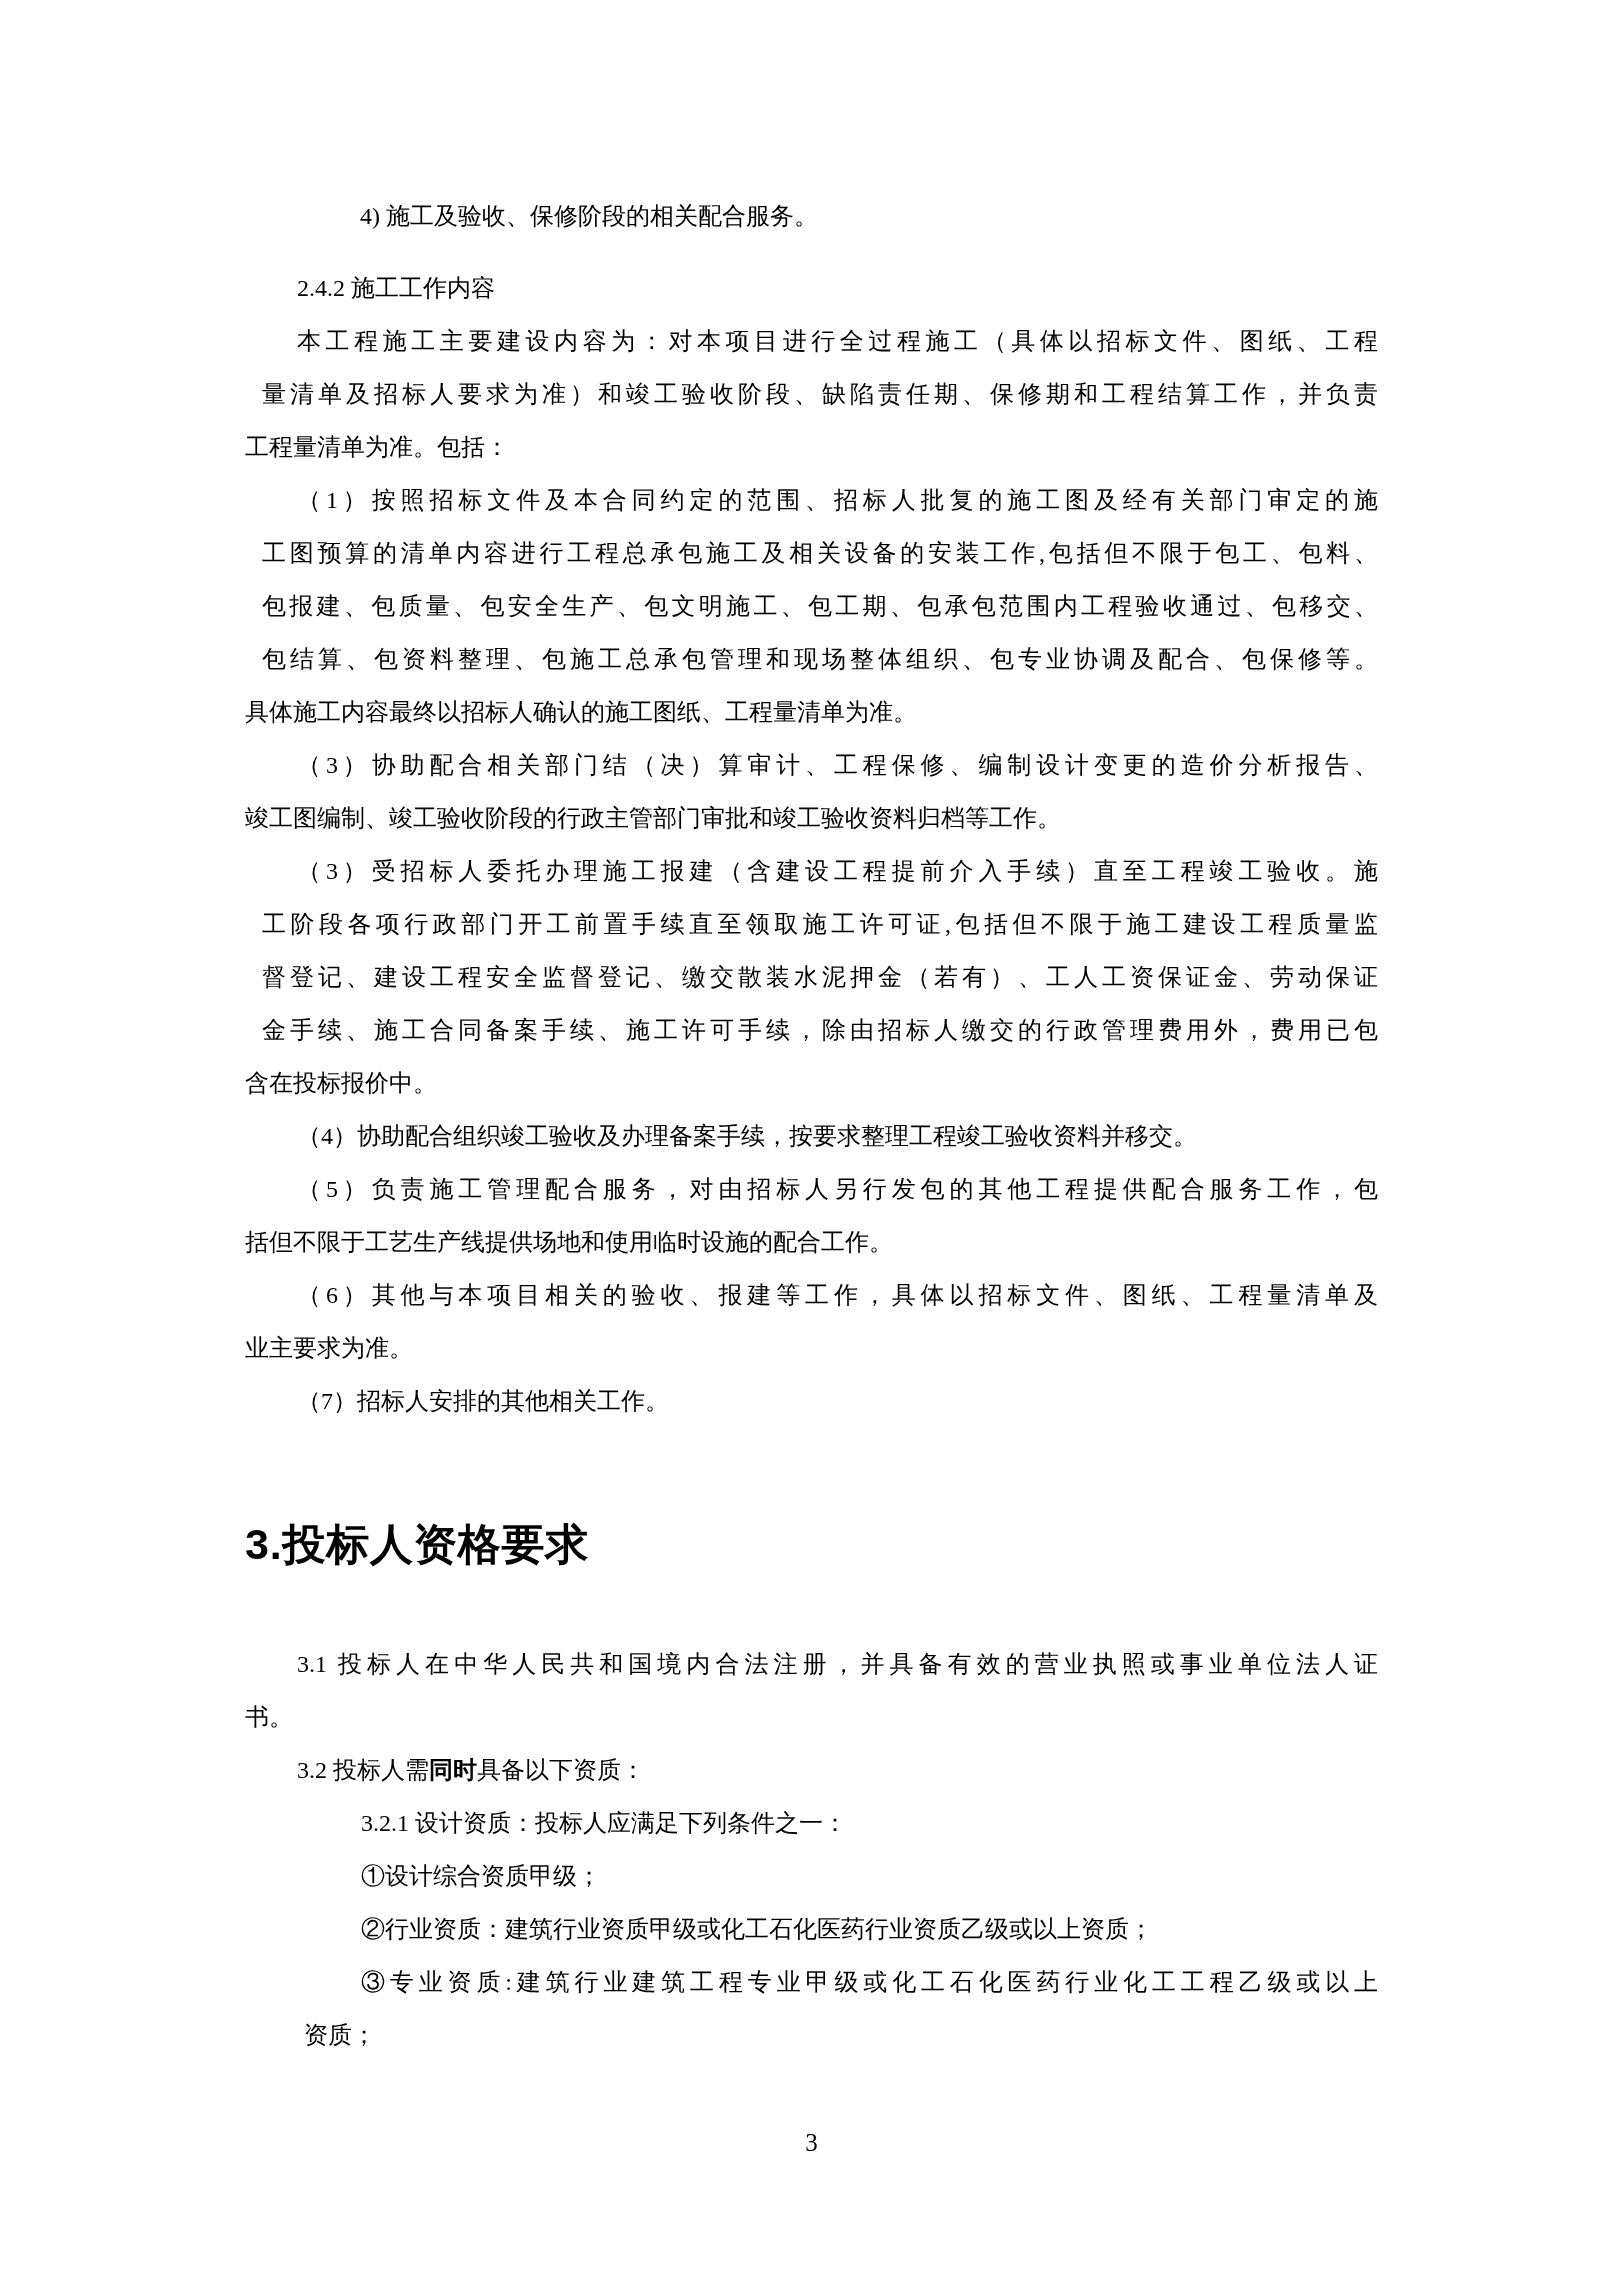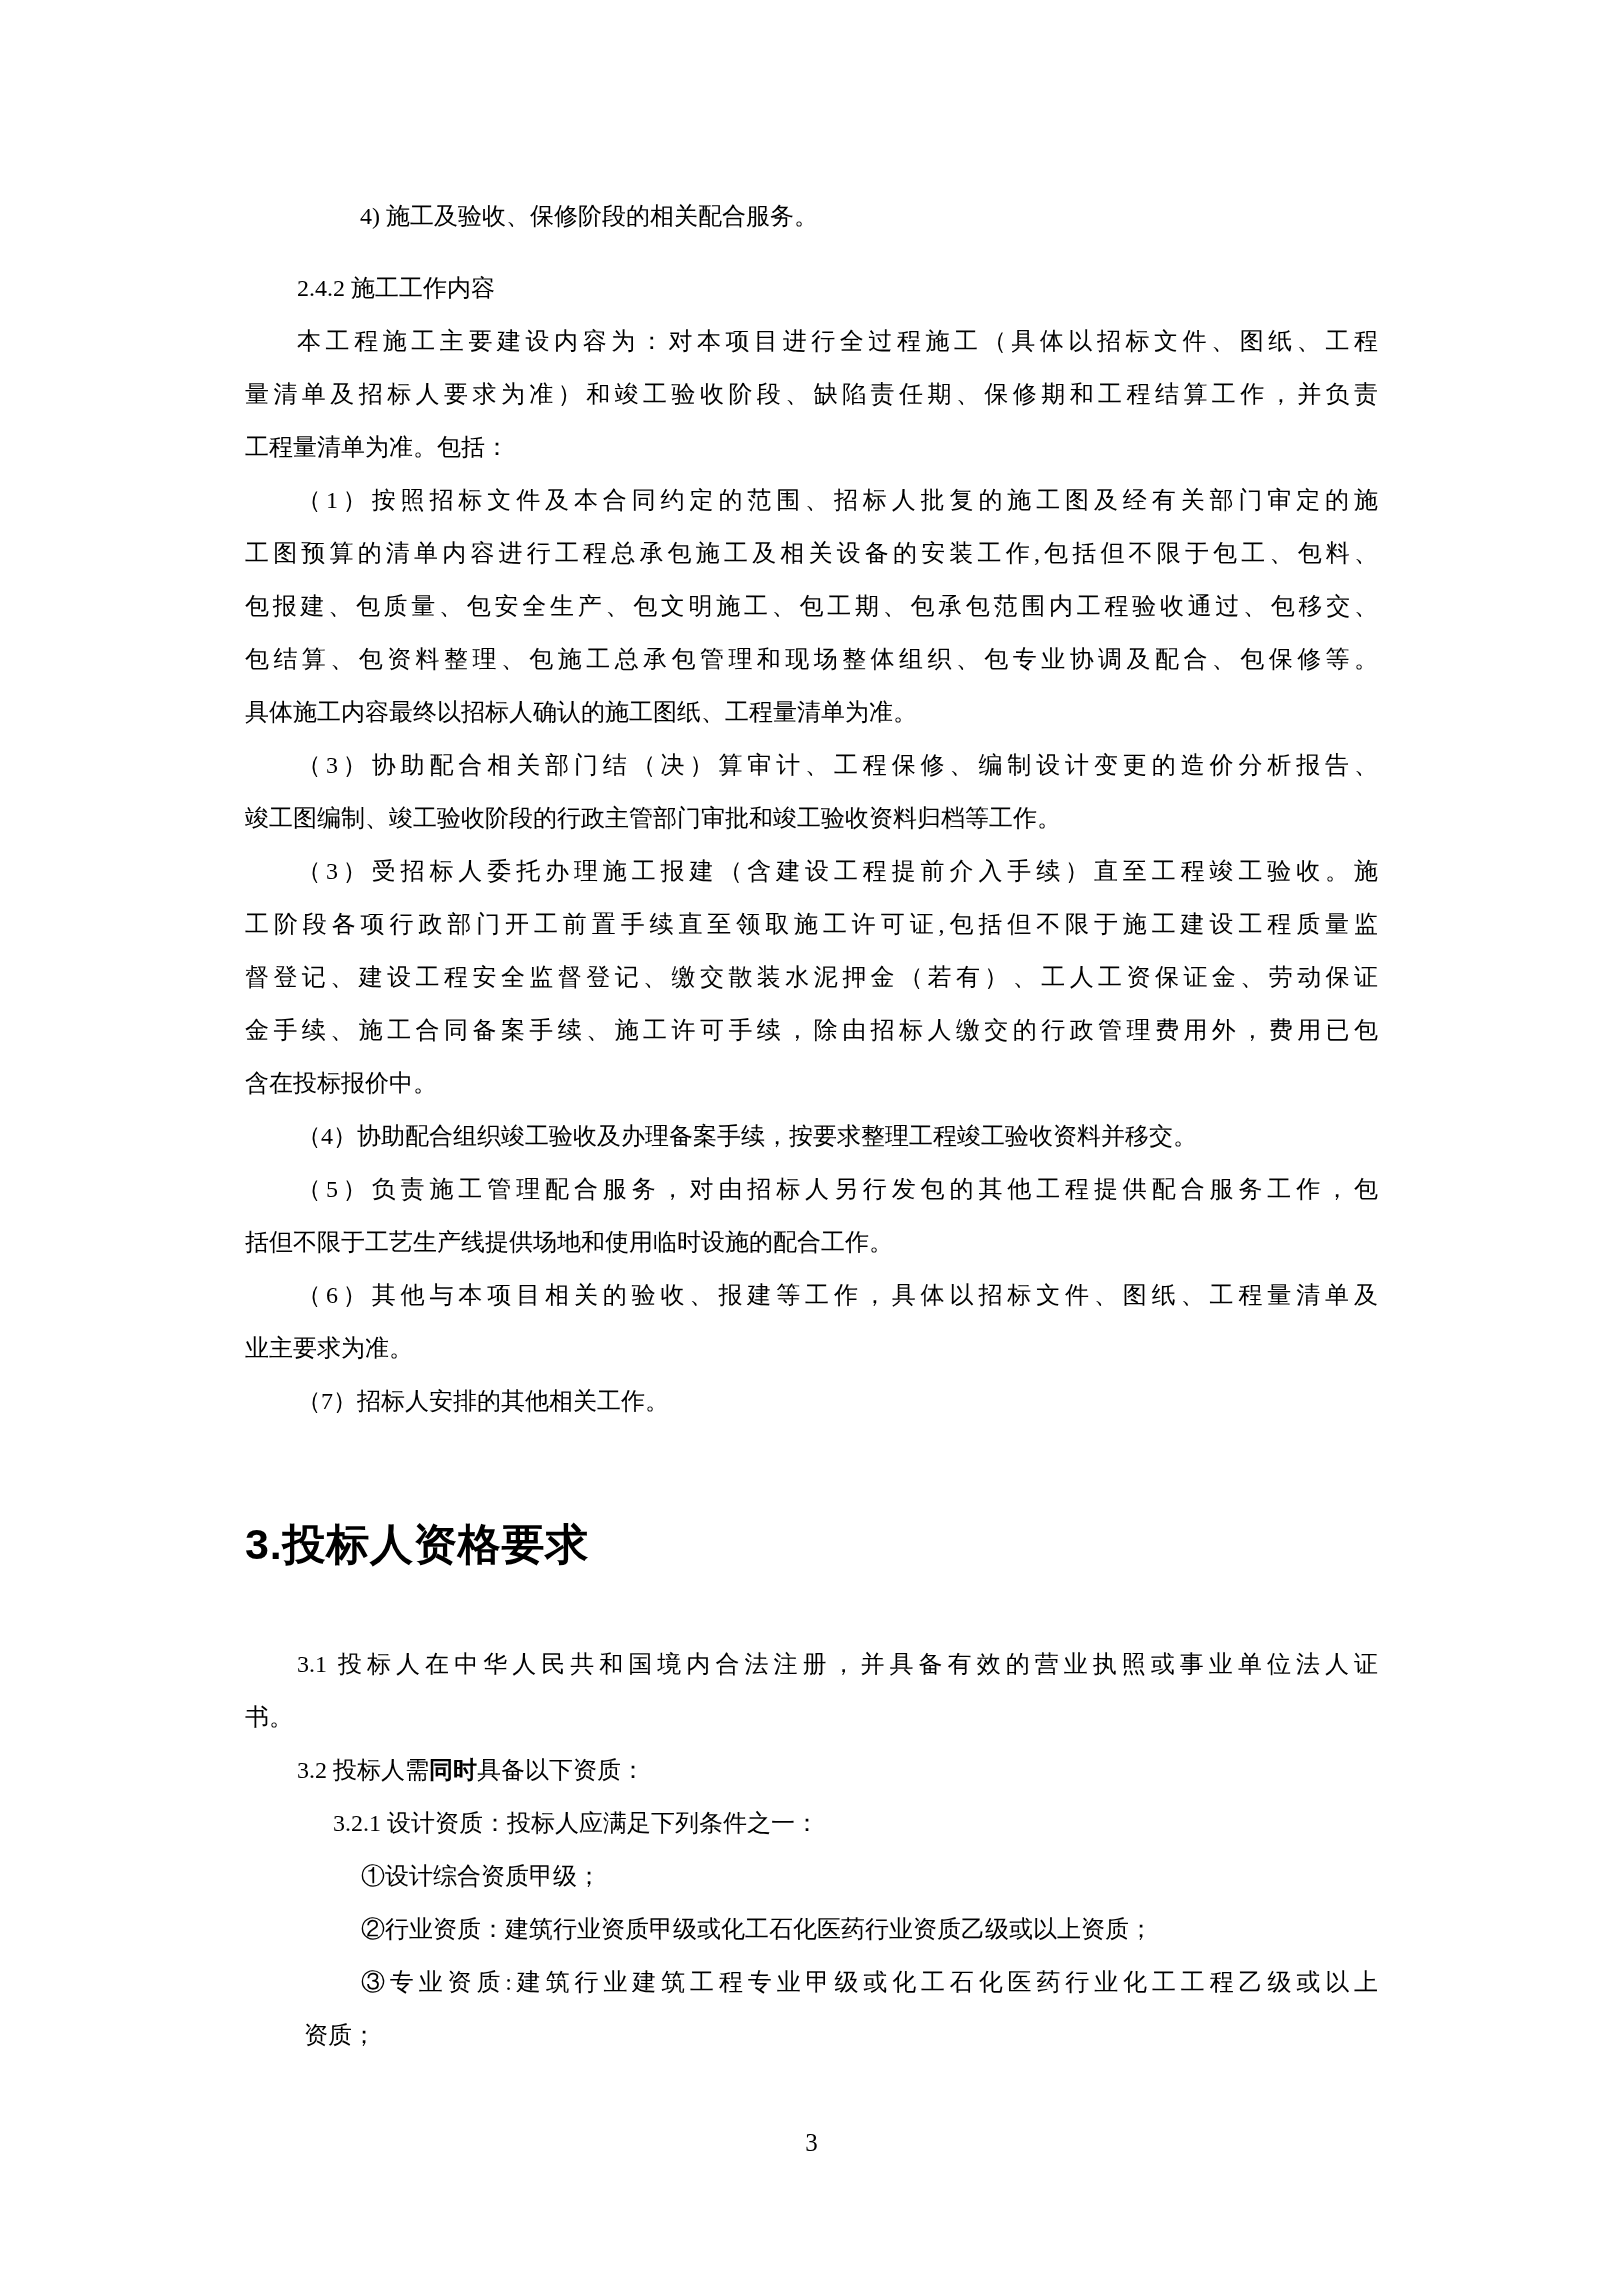--- a/index.html
+++ b/index.html
@@ -33,20 +33,21 @@
     font-size: 43px;
     line-height: 66px;
     letter-spacing: 0.8px;
   }
   .line {
     white-space: nowrap;
   }
   .line.fill {
     text-align: justify;
     text-align-last: justify;
+    margin-left: 17px;
     -moz-text-align-last: justify;
   }
   .bold {
     font-weight: bold;
   }
   .page-number {
     position: absolute;
     top: 2124px;
     left: 0;
     width: 100%;
@@ -109,21 +110,21 @@
         <div class="line">3.投标人资格要求</div>
       </div>
       <div class="block body">
         <div class="line fill" style="margin-left: 52px;">3.1 投标人在中华人民共和国境内合法注册，并具备有效的营业执照或事业单位法人证</div>
         <div class="line">书。</div>
       </div>
       <div class="block body">
         <div class="line" style="margin-left: 52px;"><span>3.2 投标人需</span><span class="bold">同时</span><span>具备以下资质：</span></div>
       </div>
       <div class="block body">
-        <div class="line" style="margin-left: 88px;">3.2.1 设计资质：投标人应满足下列条件之一：</div>
+        <div class="line" style="margin-left: 116px;">3.2.1 设计资质：投标人应满足下列条件之一：</div>
       </div>
       <div class="block body">
         <div class="line" style="margin-left: 116px;">①设计综合资质甲级；</div>
       </div>
       <div class="block body">
         <div class="line" style="margin-left: 116px;">②行业资质：建筑行业资质甲级或化工石化医药行业资质乙级或以上资质；</div>
       </div>
       <div class="block body">
         <div class="line fill" style="margin-left: 116px;">③专业资质:建筑行业建筑工程专业甲级或化工石化医药行业化工工程乙级或以上</div>
         <div class="line" style="margin-left: 59px;">资质；</div>

